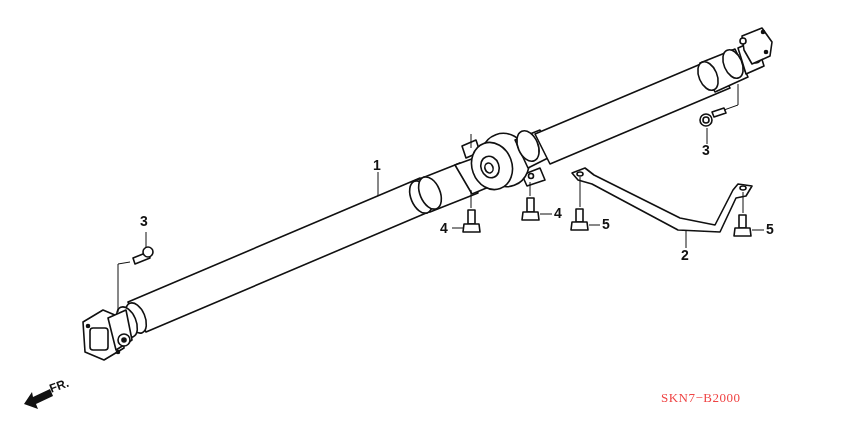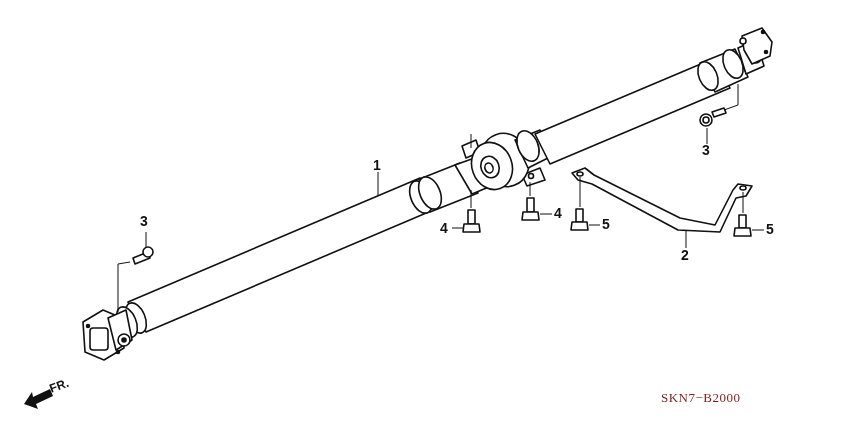--- a/index.html
+++ b/index.html
@@ -1,19 +1,19 @@
 <!DOCTYPE html>
 <html><head>
 <meta charset="utf-8">
 <style>
   html, body { margin: 0; padding: 0; background: #ffffff; }
   body { width: 850px; height: 424px; position: relative; overflow: hidden; font-family: "Liberation Sans", sans-serif; }
   #diagram { position: absolute; left: 0; top: 0; width: 850px; height: 424px; }
   .callout { position: absolute; font-family: "Liberation Sans", sans-serif; font-weight: bold; font-size: 14px; color: #111; line-height: 14px; }
-  .code { position: absolute; left: 661px; top: 390px; font-family: "Liberation Serif", serif; font-size: 13px; color: #7f1d1d; letter-spacing: 0.5px; }
+  .code { position: absolute; left: 661px; top: 390px; font-family: "Liberation Serif", serif; font-size: 13px; color: #ef4444; letter-spacing: 0.5px; }
   .fr { position: absolute; left: 50px; top: 382px; font-family: "Liberation Sans", sans-serif; font-weight: bold; font-size: 12px; color: #111; transform: rotate(-20deg); transform-origin: left center; }
 </style>
 </head>
 <body>
 
 <svg id="diagram" viewBox="0 0 850 424" xmlns="http://www.w3.org/2000/svg">
   <g stroke="#111" stroke-width="1.6" fill="#fff" stroke-linejoin="round" stroke-linecap="round">
 
     <g>
       <path d="M128,302 L420,178 L438,208 L146,332 Z"></path>

